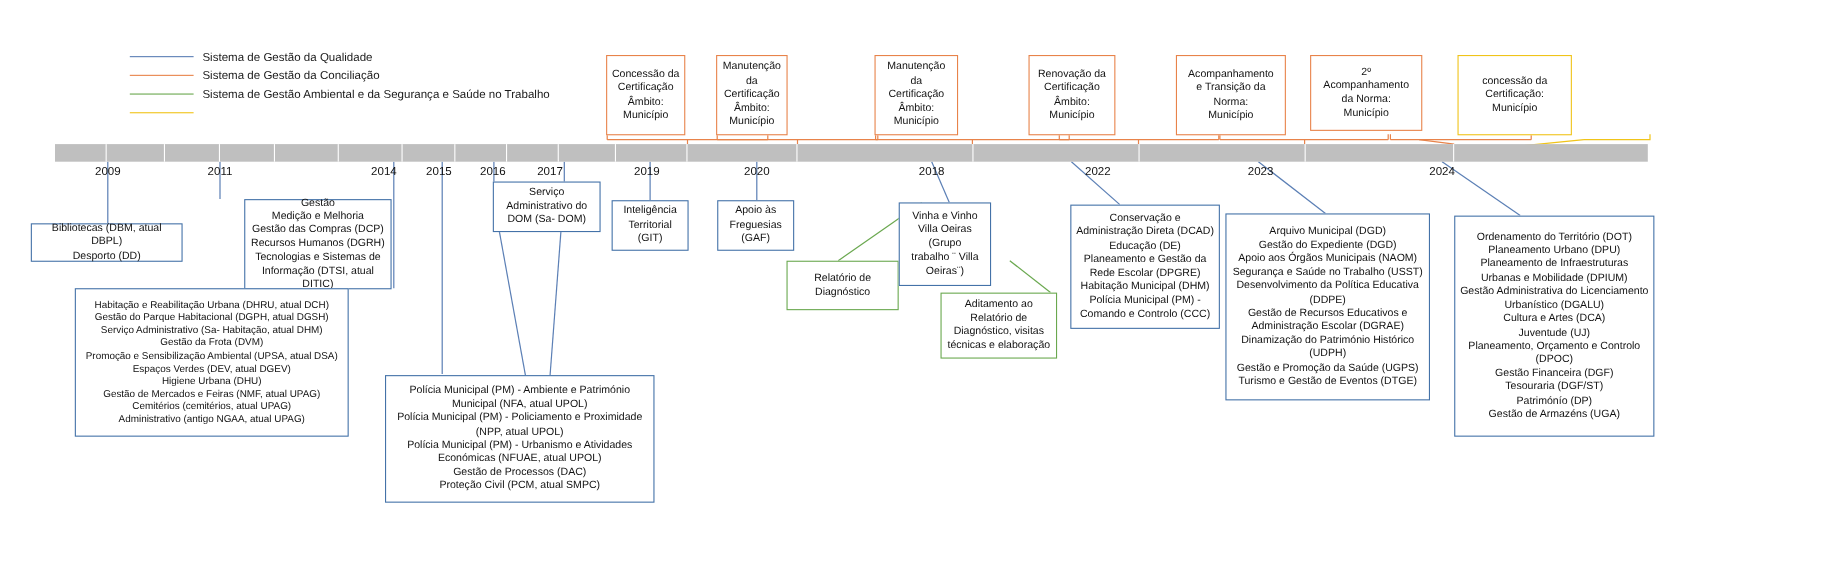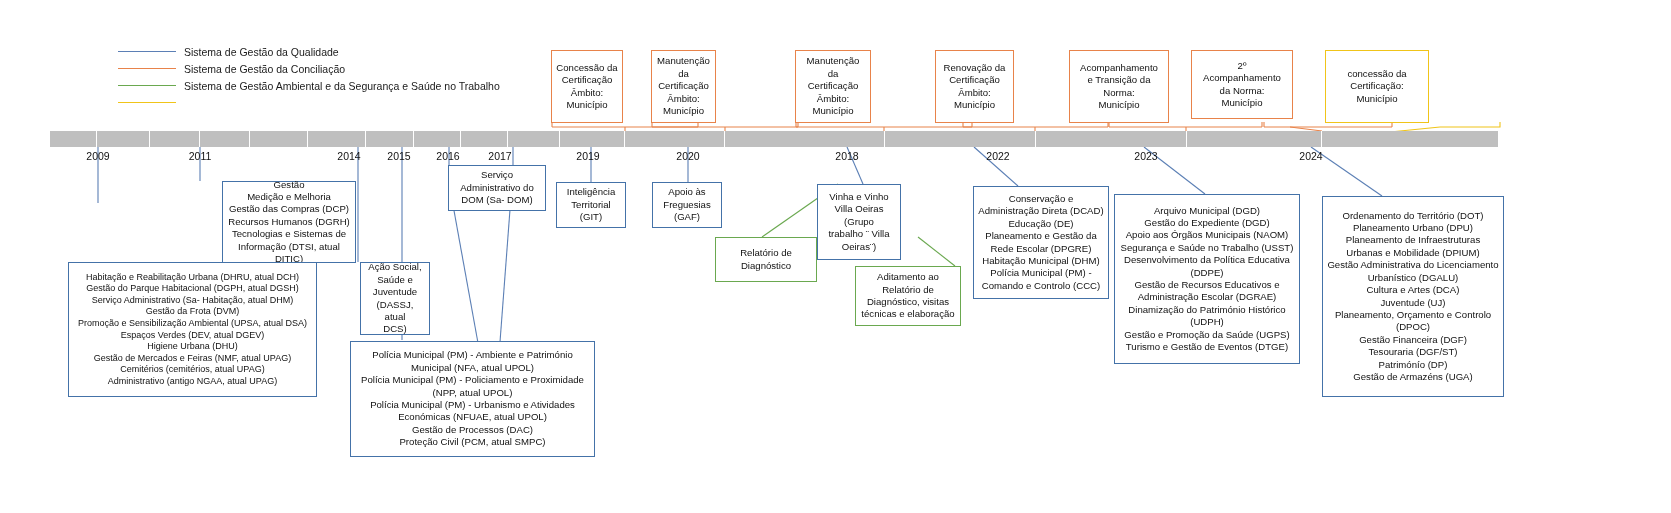--- a/index.html
+++ b/index.html
@@ -204,20 +204,24 @@
 Acompanhamento
 da Norma:
 Município</span>
   </div>
   <div class="box yellow" style="left:1325px;top:50px;width:104px;height:73px">
     <span class="txt">concessão da
 Certificação:
 Município</span>
   </div>
 
+  <div class="box" style="left:28px;top:203px;width:138px;height:35px">
+    <span class="txt">Bibliotecas (DBM, atual DBPL)
+Desporto (DD)</span>
+  </div>
 
   <div class="box" style="left:222px;top:181px;width:134px;height:82px">
     <span class="txt">Gestão
 Medição e Melhoria
 Gestão das Compras (DCP)
 Recursos Humanos (DGRH)
 Tecnologias e Sistemas de
 Informação (DTSI, atual DITIC)</span>
   </div>
 
@@ -227,27 +231,20 @@
 Serviço Administrativo (Sa- Habitação, atual DHM)
 Gestão da Frota (DVM)
 Promoção e Sensibilização Ambiental (UPSA, atual DSA)
 Espaços Verdes (DEV, atual DGEV)
 Higiene Urbana (DHU)
 Gestão de Mercados e Feiras (NMF, atual UPAG)
 Cemitérios (cemitérios, atual UPAG)
 Administrativo (antigo NGAA, atual UPAG)</span>
   </div>
 
-  <div class="box" style="left:360px;top:262px;width:70px;height:73px">
-    <span class="txt">Ação Social,
-Saúde e
-Juventude
-(DASSJ, atual
-DCS)</span>
-  </div>
 
   <div class="box" style="left:350px;top:341px;width:245px;height:116px">
     <span class="txt">Polícia Municipal (PM) - Ambiente e Património
 Municipal (NFA, atual UPOL)
 Polícia Municipal (PM) - Policiamento e Proximidade
 (NPP, atual UPOL)
 Polícia Municipal  (PM) - Urbanismo e Atividades
 Económicas (NFUAE, atual UPOL)
 Gestão de Processos (DAC)
 Proteção Civil (PCM, atual SMPC)</span>

